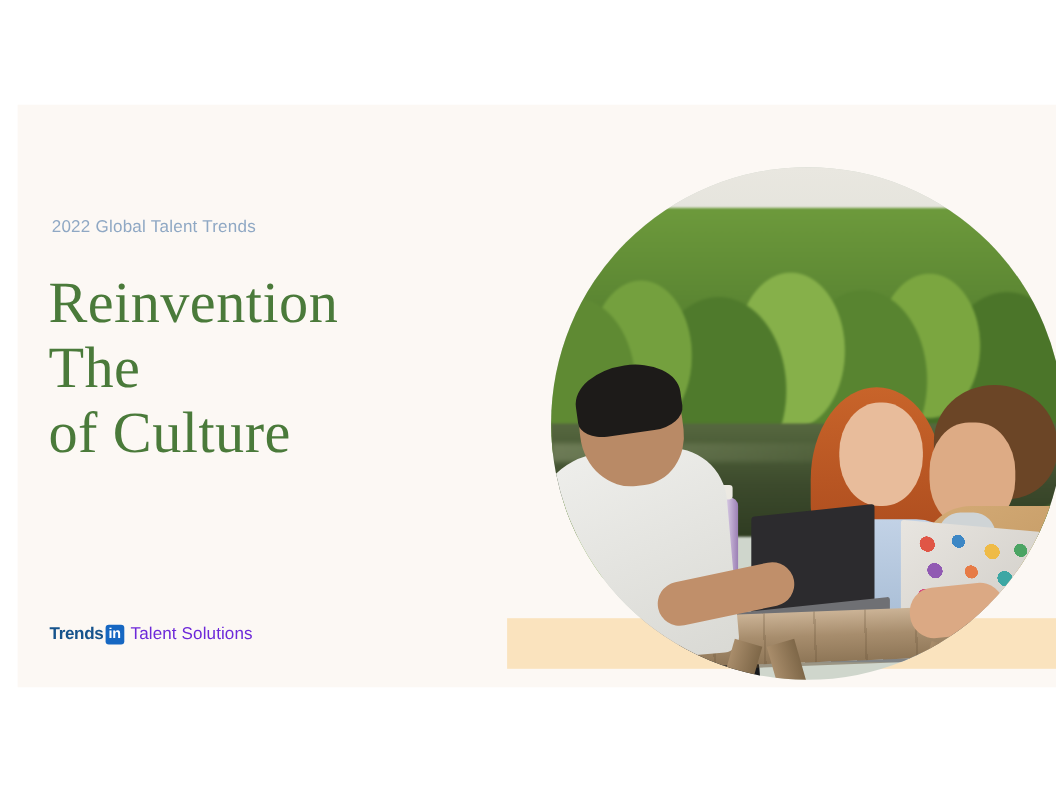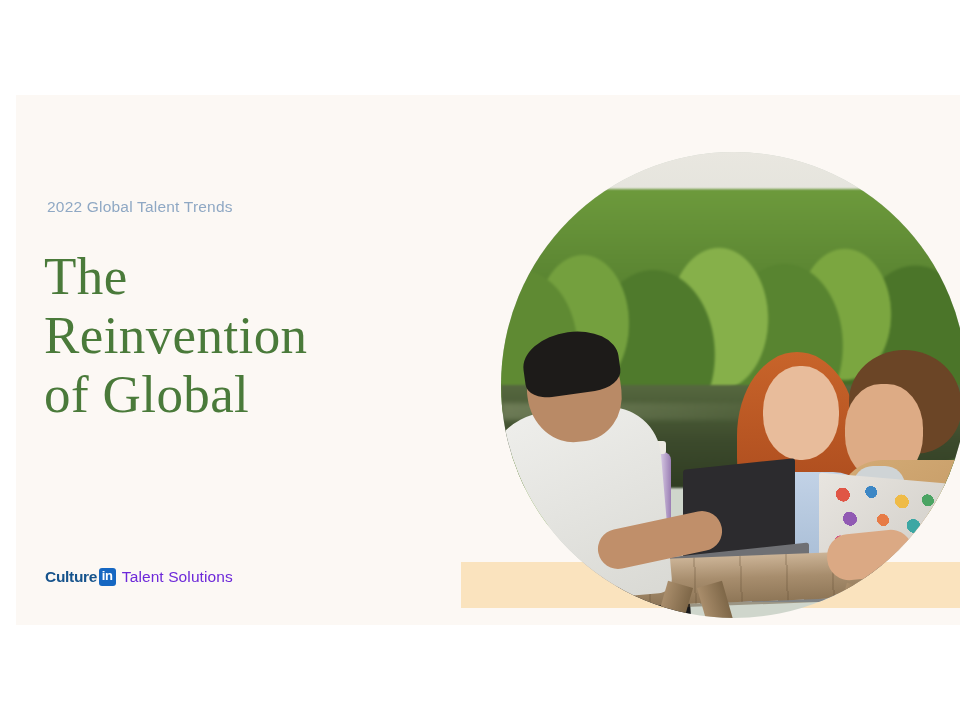--- a/index.html
+++ b/index.html
@@ -413,27 +413,27 @@
         <div class="leg l2"></div>
         <div class="leg l3"></div>
         <div class="leg l4"></div>
 
       </div>
     </div>
 
     <div id="eyebrow">2022 Global Talent Trends</div>
 
     <div id="title">
+      <span class="tline">Reinvention</span>
       <span class="tline">The</span>
-      <span class="tline">Reinvention</span>
-      <span class="tline">of Global</span>
+      <span class="tline">of Culture</span>
     </div>
 
     <div id="logo">
-      <span class="linked">Culture</span>
+      <span class="linked">Trends</span>
       <span class="in-badge">in</span>
       <span class="ts">Talent Solutions</span>
     </div>
 
   </div>
 
   <div class="letterbox bottom"></div>
 </div>
 
 </body></html>

